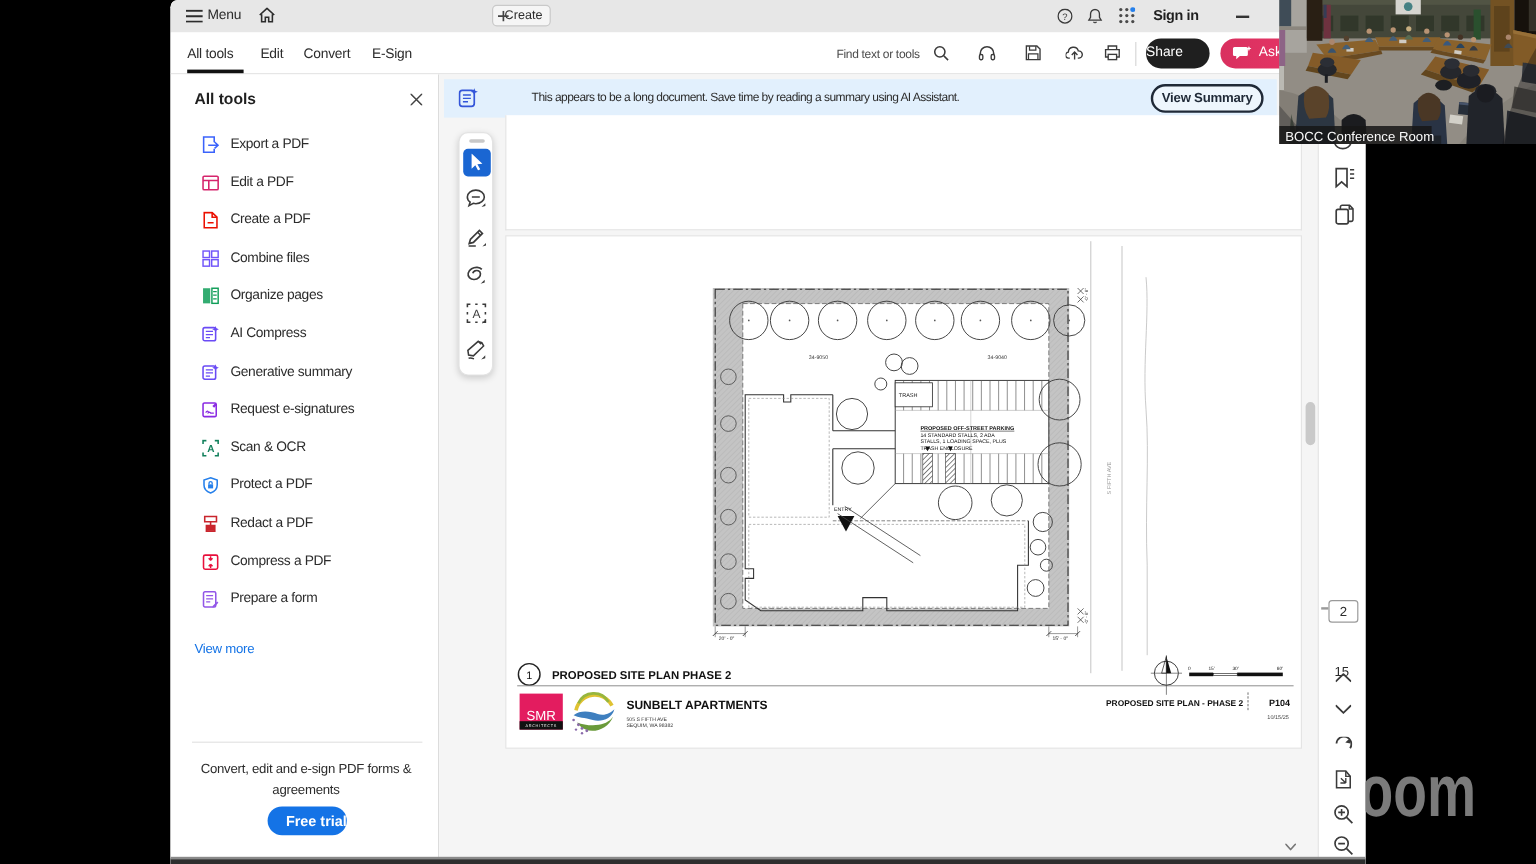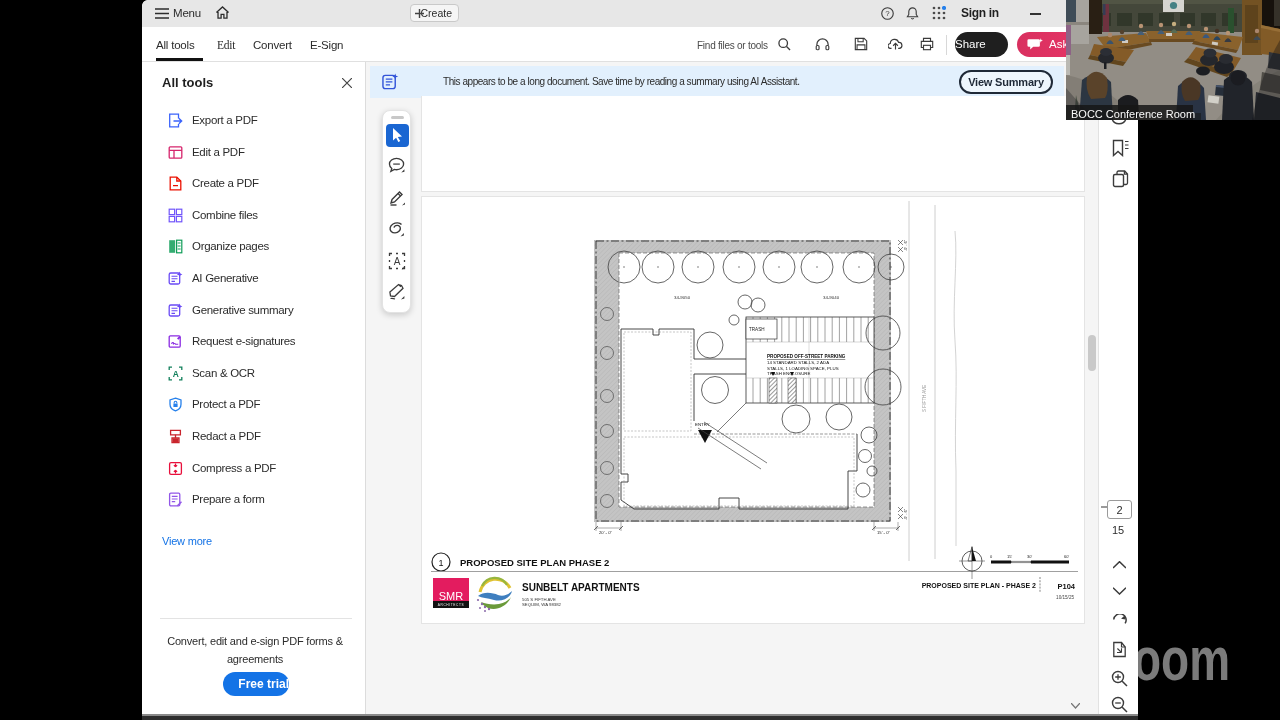--- a/index.html
+++ b/index.html
@@ -72,25 +72,25 @@
       </svg>
     <span class="abs" style="left:819px;top:6px;font-size:12px;letter-spacing:-0.3px;font-weight:bold;color:#1f1f1f;">Sign in</span>
     <div class="abs" style="left:888px;top:13px;width:11px;height:1.6px;background:#333;"></div>
 
     <svg class="abs" style="left:273px;top:9px" width="9" height="9">
         <path d="M4.5 0v9M0 4.5h9" stroke="#444" stroke-width="1.4"></path>
       </svg>
   </div>
   <div id="toolbar">
     <span class="ttab" style="left:14px;">All tools</span>
-    <span class="ttab" style="left:75px;font-family:Liberation Serif, serif;">Edit</span>
+    <span class="ttab" style="left:75px;">Edit</span>
     <span class="ttab" style="left:111px;">Convert</span>
     <span class="ttab" style="left:168px;">E-Sign</span>
     <div class="abs" style="left:14px;top:31px;width:47px;height:2.5px;background:#111;"></div>
-    <span class="abs" style="left:555px;top:13px;font-size:10px;letter-spacing:-0.25px;color:#4b4b4b;">Find files or tools</span>
+    <span class="abs" style="left:555px;top:13px;font-size:10px;letter-spacing:-0.25px;color:#4b4b4b;">Find text or tools</span>
     <svg class="abs" style="left:636px;top:11px" width="13" height="13" viewBox="0 0 14 14">
         <circle cx="5.6" cy="5.6" r="4.6" fill="none" stroke="#3b3b3b" stroke-width="1.4"></circle>
         <path d="M9.2 9.2L13 13" stroke="#3b3b3b" stroke-width="1.4"></path>
       </svg>
     <svg class="abs" style="left:673px;top:10px" width="15" height="15" viewBox="0 0 16 16">
         <path d="M2 9v-1a6 6 0 0112 0v1" fill="none" stroke="#3b3b3b" stroke-width="1.3"></path>
         <rect x="1.3" y="9" width="3" height="4.6" rx="1.2" fill="none" stroke="#3b3b3b" stroke-width="1.2"></rect>
         <rect x="11.7" y="9" width="3" height="4.6" rx="1.2" fill="none" stroke="#3b3b3b" stroke-width="1.2"></rect>
       </svg>
     <svg class="abs" style="left:712px;top:10px" width="14" height="14" viewBox="0 0 16 16">
@@ -156,21 +156,21 @@
               <path d="M9.6 4h3M9.6 7h3M9.6 10h3" stroke="#0f9d58" stroke-width="1"></path>
             </svg></span>
           <span class="lbl">Organize pages</span>
         </div>
         <div class="tool" style="top:209px;">
           <span class="abs" style="left:0;top:0;"><svg width="15" height="15" viewBox="0 0 15 15">
               <rect x="1.2" y="2" width="10.5" height="11" rx="1.5" fill="none" stroke="#6a4bf5" stroke-width="1.3"></rect>
               <path d="M3.5 5.2h6M3.5 7.8h6M3.5 10.4h3.5" stroke="#6a4bf5" stroke-width="1.1"></path>
               <path d="M11.6.6l.8 2 2 .8-2 .8-.8 2-.8-2-2-.8 2-.8z" fill="#6a4bf5"></path>
             </svg></span>
-          <span class="lbl">AI Generative</span>
+          <span class="lbl">AI Compress</span>
         </div>
         <div class="tool" style="top:241px;">
           <span class="abs" style="left:0;top:0;"><svg width="15" height="15" viewBox="0 0 15 15">
               <rect x="1.2" y="2" width="10.5" height="11" rx="1.5" fill="none" stroke="#6a4bf5" stroke-width="1.3"></rect>
               <path d="M3.5 5.2h6M3.5 7.8h6M3.5 10.4h3.5" stroke="#6a4bf5" stroke-width="1.1"></path>
               <path d="M11.6.6l.8 2 2 .8-2 .8-.8 2-.8-2-2-.8 2-.8z" fill="#6a4bf5"></path>
             </svg></span>
           <span class="lbl">Generative summary</span>
         </div>
         <div class="tool" style="top:272px;">
@@ -413,21 +413,21 @@
     <svg class="abs" style="left:13px;top:77px" width="17" height="18" viewBox="0 0 17 18">
         <path d="M1.5 1.5h9v15l-4.5-4-4.5 4z" fill="none" stroke="#3b3b3b" stroke-width="1.4"></path>
         <path d="M13 2.5h3.5M13 6h3.5M13 9.5h3.5" stroke="#3b3b3b" stroke-width="1.2"></path>
       </svg>
     <svg class="abs" style="left:13px;top:108px" width="17" height="18" viewBox="0 0 17 18">
         <rect x="1.5" y="4.5" width="10" height="12" rx="1.5" fill="none" stroke="#3b3b3b" stroke-width="1.4"></rect>
         <path d="M5 4.5v-2A1.5 1.5 0 016.5 1h6.2L15.5 4v9a1.5 1.5 0 01-1.5 1.5h-2.5M12.4 1v3.2h3.1" fill="none" stroke="#3b3b3b" stroke-width="1.3"></path>
       </svg>
     <div class="abs" style="left:8px;top:438px;width:25px;height:19px;background:#fff;border:1px solid #9a9a9a;border-radius:3px;font-size:11px;color:#2c2c2c;text-align:center;line-height:18px;">2</div>
     <div class="abs" style="left:2px;top:444px;width:6px;height:1.5px;background:#9a9a9a;"></div>
-    <div class="abs" style="left:13px;top:462px;font-size:11px;color:#2c2c2c;">15</div>
+    <div class="abs" style="left:13px;top:492px;font-size:11px;color:#2c2c2c;">15</div>
     <svg class="abs" style="left:14px;top:499px" width="13" height="8">
         <path d="M0 7L6.5 .7 13 7" fill="none" stroke="#3b3b3b" stroke-width="1.5"></path>
       </svg>
     <svg class="abs" style="left:14px;top:525px" width="13" height="8">
         <path d="M0 .7L6.5 7 13 .7" fill="none" stroke="#3b3b3b" stroke-width="1.5"></path>
       </svg>
     <svg class="abs" style="left:12px;top:552px" width="16" height="16" viewBox="0 0 16 16">
         <path d="M13.6 5.2A6.2 6.2 0 102.4 9.5" fill="none" stroke="#3b3b3b" stroke-width="1.5" transform="rotate(40 8 8)"></path>
         <path d="M13.8 1.2l.6 4.4-4.3-.8z" fill="#3b3b3b"></path>
       </svg>

